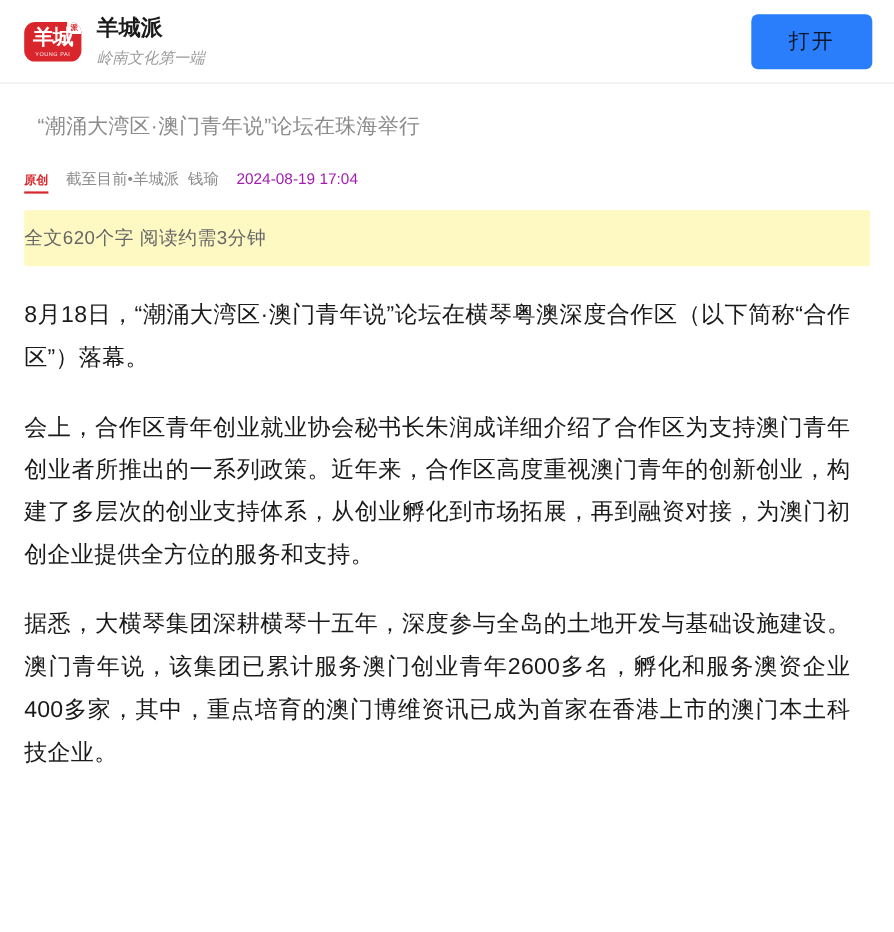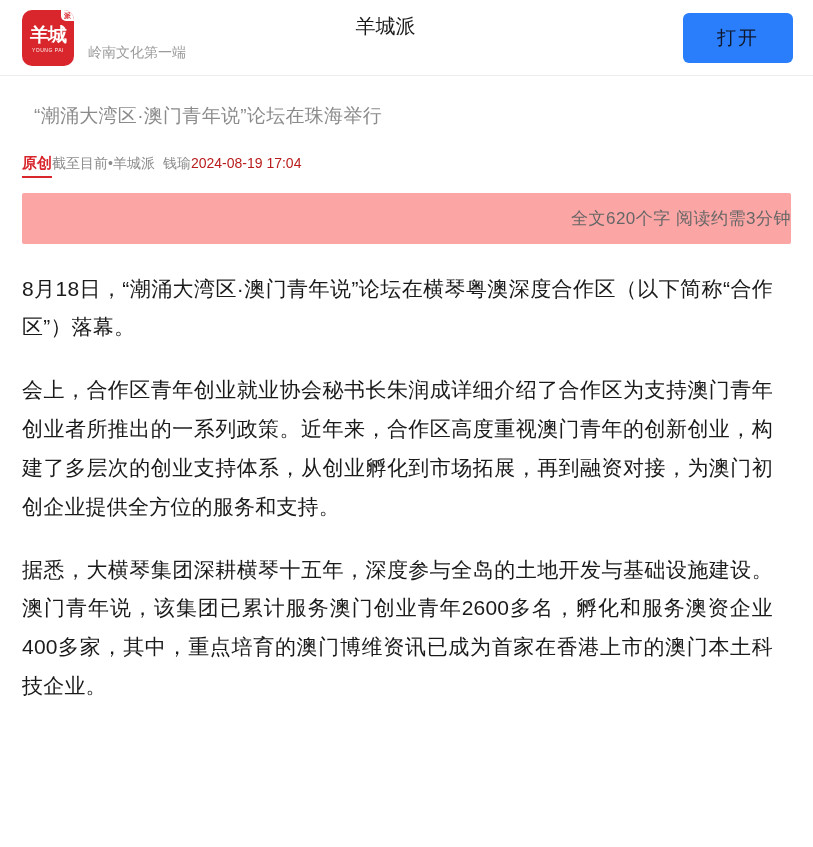--- a/index.html
+++ b/index.html
@@ -20,21 +20,21 @@
   .appbar {
     display: flex;
     align-items: center;
     padding: 14px 20px 14px 22px;
     border-bottom: 1px solid #ececec;
     background: #ffffff;
     height: 76px;
   }
   .app-logo {
     width: 52px;
-    height: 56px;
+    height: 36px;
     border-radius: 10px;
     background: #d8262c;
     position: relative;
     flex: 0 0 auto;
     overflow: hidden;
     display: flex;
     flex-direction: column;
     align-items: center;
     justify-content: center;
   }
@@ -70,30 +70,30 @@
   .app-meta {
     margin-left: 14px;
     display: flex;
     flex-direction: column;
     justify-content: center;
     flex: 1 1 auto;
     min-width: 0;
   }
   .app-name {
     font-size: 20px;
-    font-weight: normal;
+    font-weight: bold;
     color: #1a1a1a;
     line-height: 1.35;
-    text-align: center;
   }
   .app-slogan {
     font-size: 14px;
     color: #9b9b9b;
     line-height: 1.4;
     margin-top: 3px;
+    font-style: italic;
   }
   .open-btn {
     flex: 0 0 auto;
     background: #2a7efb;
     color: #0f172a;
     font-size: 19px;
     border: none;
     border-radius: 6px;
     padding: 12px 34px;
     cursor: pointer;
@@ -125,42 +125,42 @@
     color: #8b8b8b;
     line-height: 1.6;
     margin-bottom: 18px;
     display: flex;
     align-items: baseline;
     flex-wrap: wrap;
   }
   .byline .tag-original {
     color: #d8262c;
     font-weight: bold;
-    font-size: 15px;
-    margin-right: 0;
+    font-size: 11px;
+    margin-right: 16px;
     position: relative;
   }
   .byline .tag-original::after {
     content: "";
     position: absolute;
     left: 0;
     right: 0;
     bottom: -3px;
     height: 2px;
     background: #d8262c;
   }
   .byline .source { margin-right: 8px; color: #8b8b8b; }
   .byline .author { margin-right: 0; color: #8b8b8b; }
-  .byline .time { color: #b91c1c; }
+  .byline .time { color: #a21caf; margin-left: 16px; }
 
   .readinfo {
-    background: #fca5a5;
+    background: #fef9c3;
     color: #666666;
     font-size: 17px;
-    text-align: right;
+    text-align: left;
     padding: 14px 0;
     border-radius: 2px;
     margin-bottom: 26px;
     letter-spacing: 0.5px;
   }
 
   .body-text p {
     font-size: 21px;
     line-height: 1.85;
     color: #1a1a1a;

